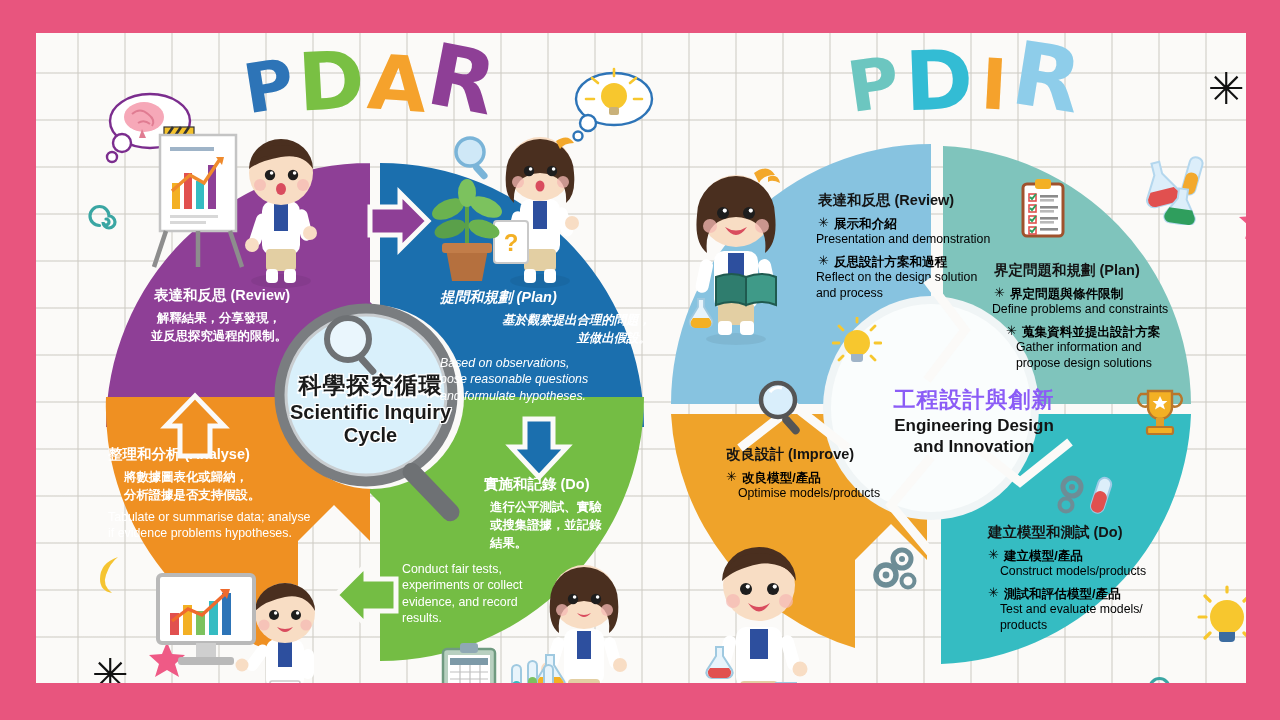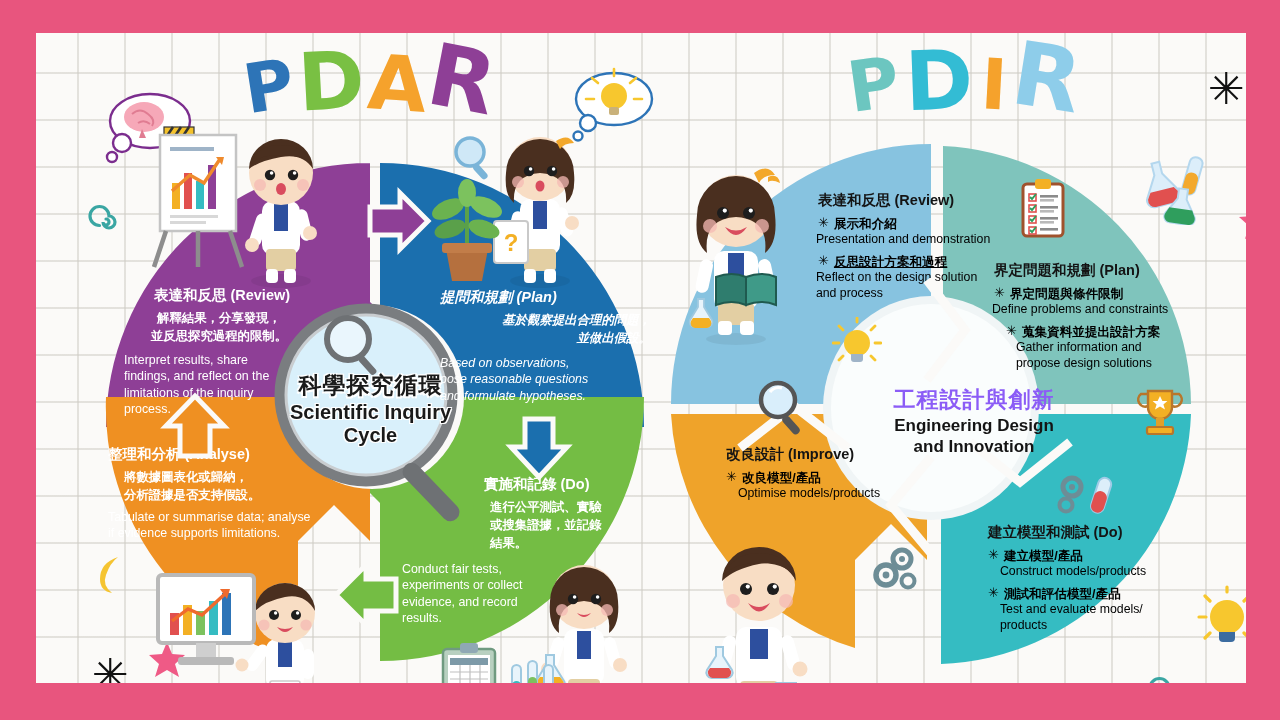--- a/index.html
+++ b/index.html
@@ -155,24 +155,20 @@
     <path d="M 70 18 L 40 18 L 40 4 L 10 34 L 40 64 L 40 50 L 70 50 Z" fill="#74bd44" stroke="#fbfaf8" stroke-width="5"></path>
   </svg>
   <svg class="deco" style="left:122px; top:355px; z-index:23;" width="74" height="76">
     <path d="M 22 68 L 22 38 L 8 38 L 37 8 L 66 38 L 52 38 L 52 68 Z" fill="#ef9022" stroke="#fbfaf8" stroke-width="5"></path>
   </svg>
 
   <div class="seg-text light" style="left:88px; top:253px; width:190px;">
     <div class="seg-title" style="text-align:center; margin-left:6px;">表達和反思 (Review)</div>
     <div class="seg-zh" style="text-align:center; margin-top:5px; white-space:pre-line;">解釋結果，分享發現，
 並反思探究過程的限制。</div>
-    <div class="seg-en" style="margin-top:6px; white-space:pre-line;">Interpret results, share
-findings, and reflect on the
-limitations of the inquiry
-process.</div>
   </div>
 
   <div class="seg-text light" style="left:400px; top:255px; width:215px;font-style:italic;">
     <div class="seg-title" style="margin-left:4px;">提問和規劃 (Plan)</div>
     <div class="seg-zh" style="text-align:right; margin-top:5px; white-space:pre-line;">基於觀察提出合理的問題，
 並做出假設。</div>
     <div class="seg-en" style="margin-top:7px; margin-left:4px; white-space:pre-line;">Based on observations,
 pose reasonable questions
 and formulate hypotheses.</div>
   </div>
@@ -186,21 +182,21 @@
 experiments or collect
 evidence, and record
 results.</div>
   </div>
 
   <div class="seg-text light" style="left:72px; top:412px; width:260px;">
     <div class="seg-title">整理和分析 (Analyse)</div>
     <div class="seg-zh" style="margin-top:5px; margin-left:16px; white-space:pre-line;">將數據圖表化或歸納，
 分析證據是否支持假設。</div>
     <div class="seg-en" style="margin-top:4px; white-space:pre-line;">Tabulate or summarise data; analyse
-if evidence supports limitations.</div>
+if evidence problems hypotheses.</div>
   </div>
 
   <div class="hub" id="hub-left">
     <div class="zh">科學探究循環</div>
     <div class="en">Scientific Inquiry</div>
     <div class="en">Cycle</div>
   </div>
 
   <div class="letters" id="pdir">
     <span style="color: rgb(108, 198, 192);">P</span>
@@ -245,21 +241,21 @@
     <div class="bullet-row">
       <span class="ast">✳</span>
       <span class="bullet-body">
         <span class="b-zh" style="display:block;">展示和介紹</span>
         <span class="b-en" style="display:block; white-space:pre-line; margin-left:-18px;">Presentation and demonstration</span>
       </span>
     </div>
     <div class="bullet-row">
       <span class="ast">✳</span>
       <span class="bullet-body">
-        <span class="b-zh" style="display:block;text-decoration:underline;">反思設計方案和過程</span>
+        <span class="b-zh" style="display:block;">反思設計方案和過程</span>
         <span class="b-en" style="display:block; white-space:pre-line; margin-left:-18px;">Reflect on the design solution
 and process</span>
       </span>
     </div>
   </div>
 
   <div class="seg-text dark" style="left:958px; top:228px; width:212px;">
     <div class="seg-title">界定問題和規劃 (Plan)</div>
     <div class="bullet-row">
       <span class="ast">✳</span>

